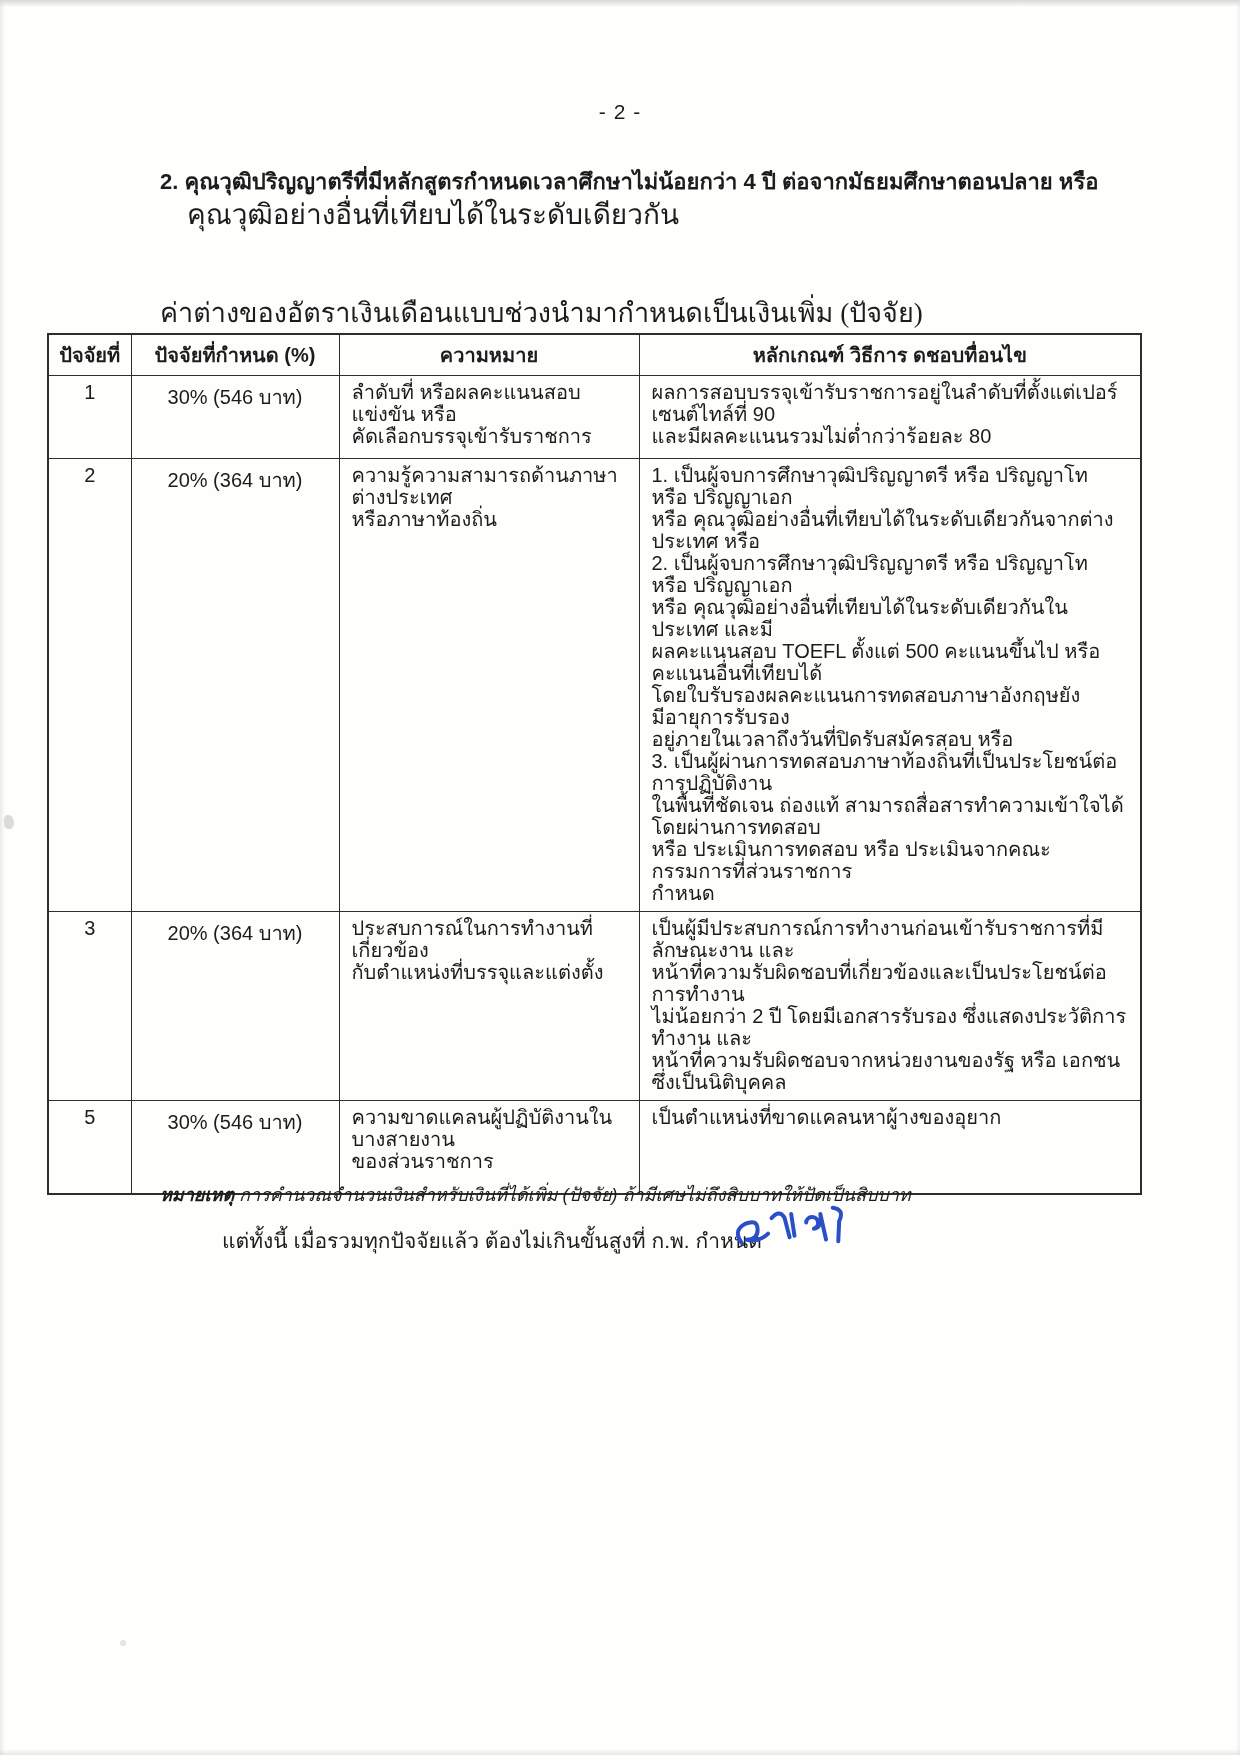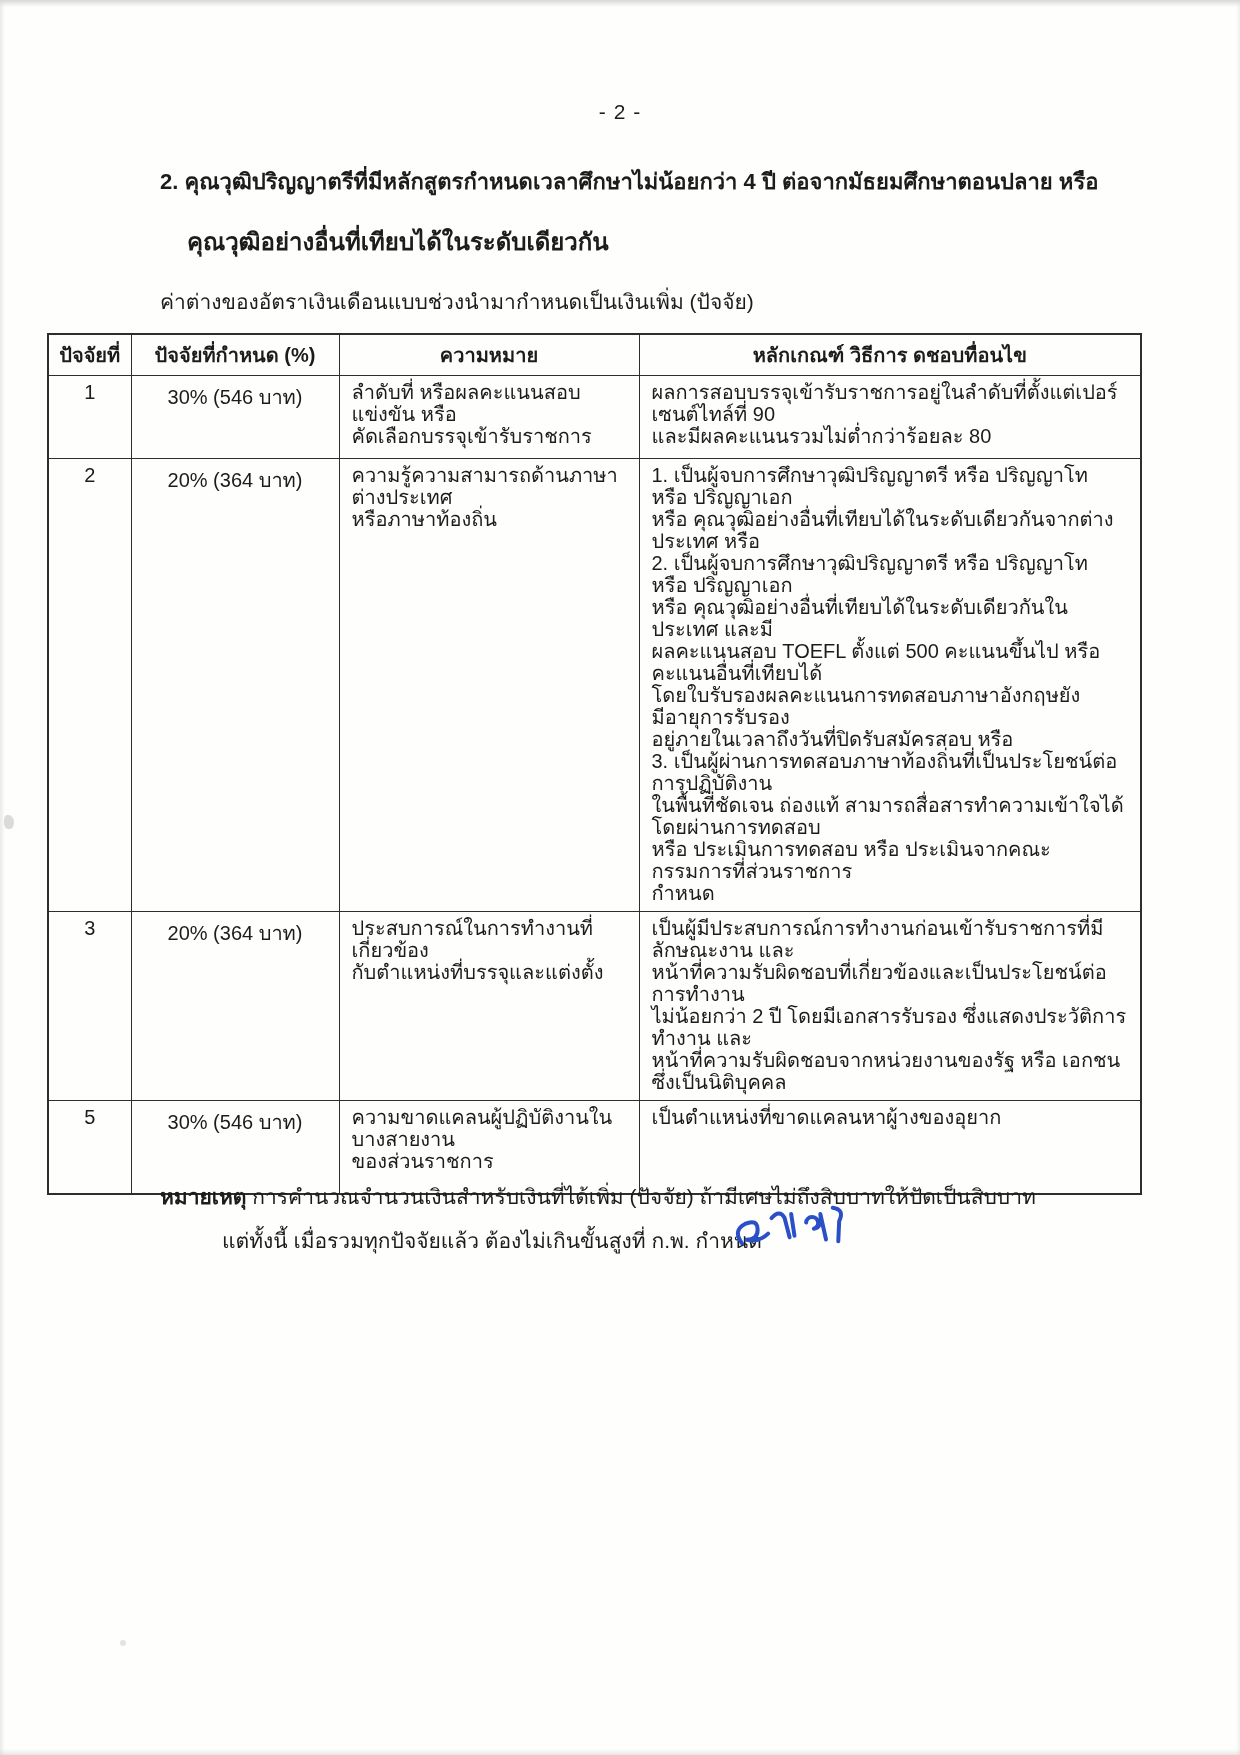--- a/index.html
+++ b/index.html
@@ -24,24 +24,24 @@
   .speck1{position:absolute;left:4px;top:815px;width:10px;height:14px;
     background:#9a9a97;opacity:.35;border-radius:40% 60% 50% 50%;}
   .speck2{position:absolute;left:120px;top:1640px;width:6px;height:6px;
     background:#c9c9c6;opacity:.5;border-radius:50%;}
 
   .pagenum{position:absolute;top:100px;left:0;width:100%;
     text-align:center;font-size:21px;letter-spacing:1px;}
 
   .h-line1{position:absolute;left:160px;top:164px;width:1000px;
     font-size:22px;font-weight:700;}
-  .h-line2{position:absolute;left:187px;top:222px;width:900px;
-    font-size:24px;font-weight:700;}
+  .h-line2{position:absolute;left:187px;top:192px;width:900px;
+    font-size:28px;font-weight:400;}
   .h-salary{position:absolute;left:225px;top:246px;width:900px;font-size:21px;}
-  .h-intro{position:absolute;left:160px;top:285px;width:900px;font-size:21px;}
+  .h-intro{position:absolute;left:160px;top:291px;width:900px;font-size:27px;font-family:Liberation Serif, serif;}
 
   .tablewrap{position:absolute;left:47px;top:333px;width:1093px;}
   table.factors{border-collapse:collapse;width:100%;
     border:2.5px solid #2e2e2c;table-layout:fixed;}
   table.factors th,table.factors td{
     border:1.6px solid #2e2e2c;
     font-size:20px;
     vertical-align:top;
     padding:5px 12px 7px 12px;
   }
@@ -49,21 +49,21 @@
     vertical-align:middle;padding:4px 6px;}
   col.c1{width:83px;}  col.c2{width:208px;}
   col.c3{width:300px;} col.c4{width:502px;}
   td.center{text-align:center;padding-top:9px;}
   td.ml{white-space:pre-line;line-height:22px;}
   tr.r1 td{height:70px;}
   tr.r2 td{height:428px;}
   tr.r3 td{height:152px;}
   tr.r5 td{height:80px;}
 
-  .note1{position:absolute;left:160px;top:1180px;width:1000px;font-size:21px;}
+  .note1{position:absolute;left:160px;top:1180px;width:1000px;font-size:18px;font-style:italic;}
   .note1 b{font-weight:700;}
   .note2{position:absolute;left:222px;top:1224px;width:800px;font-size:21px;}
   .sig{position:absolute;left:728px;top:1198px;width:130px;height:86px;
     transform:rotate(-6deg);}
   .sig svg{width:100%;height:100%;}
   .sig path{fill:none;stroke:#2b4fc7;stroke-width:4;
     stroke-linecap:round;stroke-linejoin:round;}
 </style>
 </head>
 <body>

